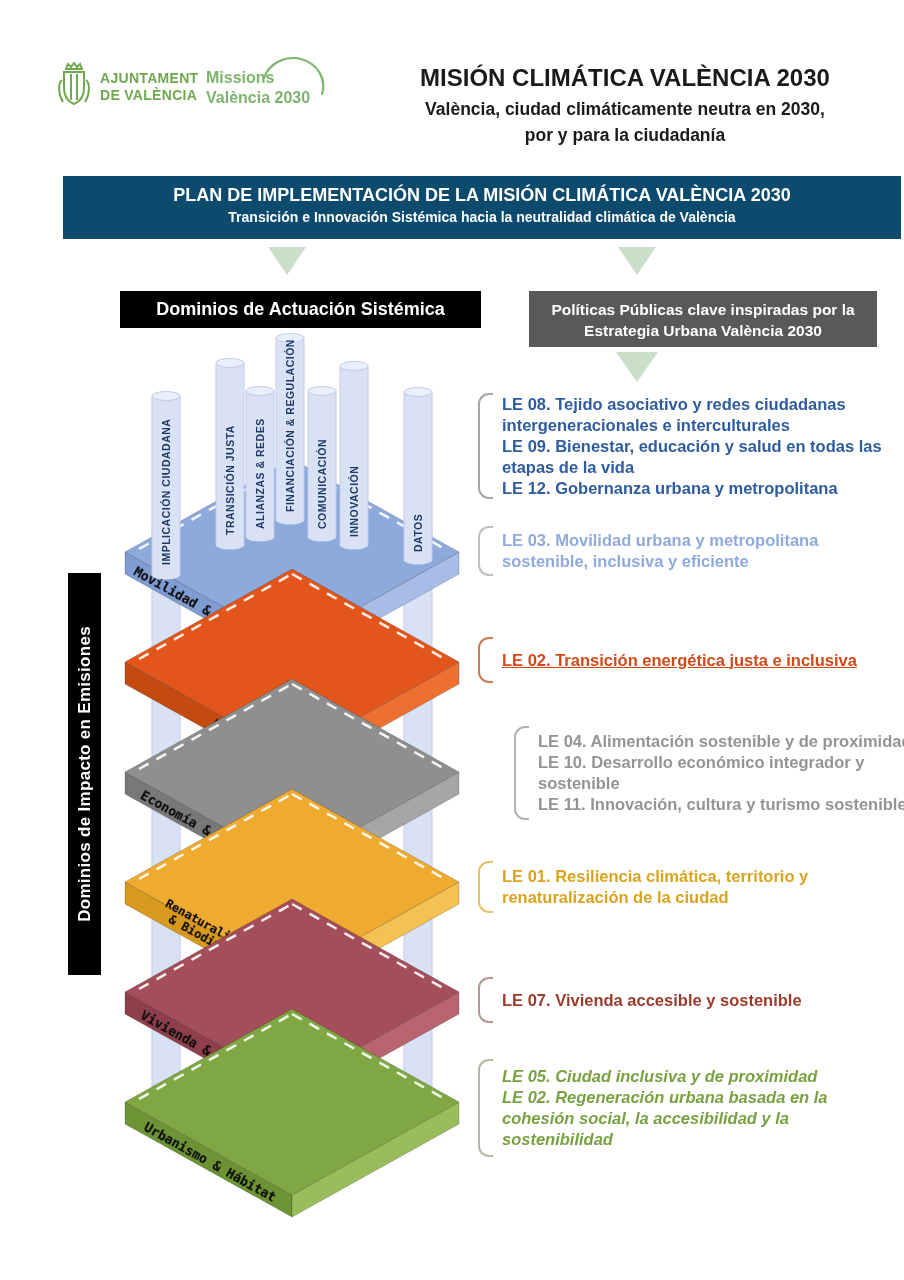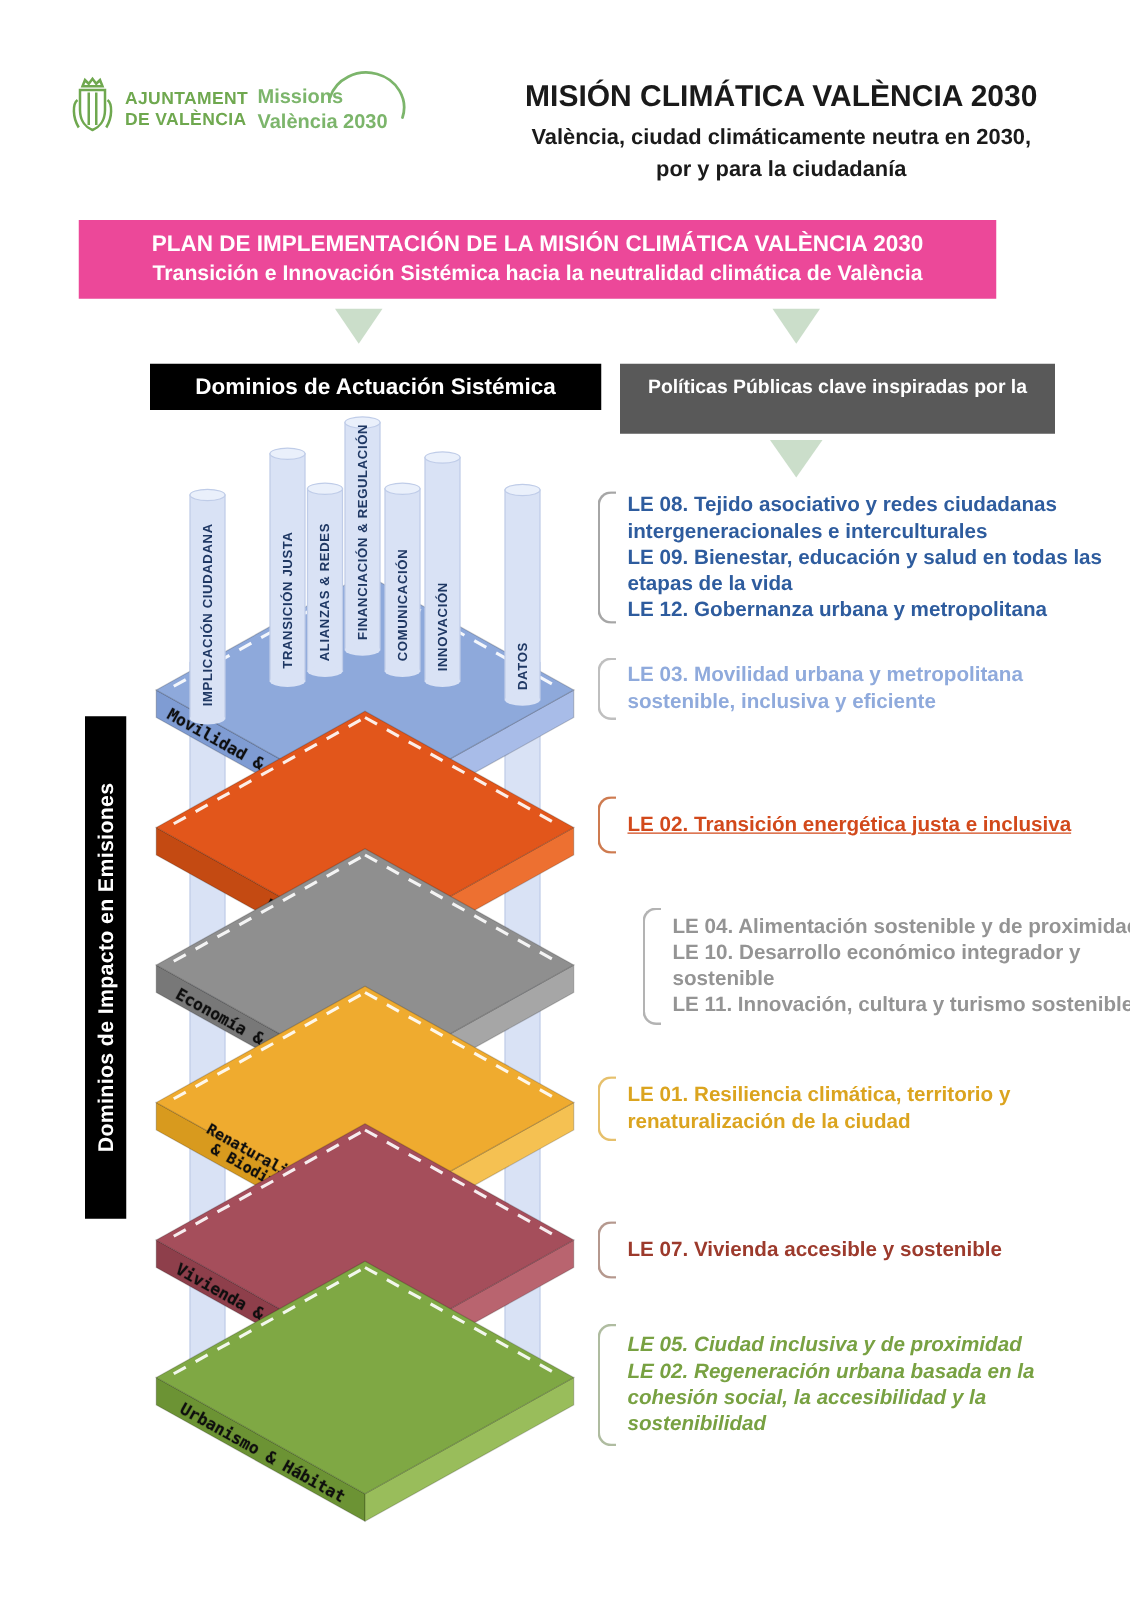--- a/index.html
+++ b/index.html
@@ -9,21 +9,21 @@
 
   
   .org-name{font-size:14px;font-weight:bold;line-height:17px;letter-spacing:.3px;}
   .missions{font-size:16px;line-height:20px;font-weight:600;}
   .doc-title{font-size:24px;font-weight:bold;color:#1a1a1a;text-align:center;}
   .doc-subtitle{font-size:17.5px;font-weight:bold;color:#1a1a1a;text-align:center;line-height:26px;}
 
   
   .banner{color:#fff;text-align:center;}
   .banner .l1{font-size:18px;font-weight:bold;padding-top:9px;}
-  .banner .l2{font-size:17px;font-weight:bold;padding-top:3px;}
+  .banner .l2{font-size:14px;font-weight:bold;padding-top:3px;}
 
   .tri-down{width:0;height:0;border-left:19px solid transparent;
             border-right:19px solid transparent;border-top:28px solid #CBDECA;}
   .tri-down.big{border-left-width:21px;border-right-width:21px;border-top-width:30px;}
 
   .hdr-box{color:#fff;text-align:center;}
   .hdr-box.black{font-size:18px;font-weight:600;line-height:37px;}
   .hdr-box.gray{font-size:15.5px;font-weight:600;line-height:21px;padding-top:8px;}
 
   .side-bar{color:#fff;display:flex;align-items:center;justify-content:center;}
@@ -71,31 +71,32 @@
       <div>València 2030</div>
     </div>
   </div>
 
   <div class="abs doc-title" style="left:380px;top:64px;width:490px;">MISIÓN CLIMÁTICA VALÈNCIA 2030</div>
   <div class="abs doc-subtitle" style="left:380px;top:96px;width:490px;">
     <div>València, ciudad climáticamente neutra en 2030,</div>
     <div>por y para la ciudadanía</div>
   </div>
 
-  <div class="abs banner" style="left: 63px; top: 176px; width: 734px; height: 63px; background-color: #ec4899;">
+  <div class="abs banner" style="left: 63px; top: 176px; width: 838px; height: 63px; background-color: #0c4a6e;">
     <div class="l1">PLAN DE IMPLEMENTACIÓN DE LA MISIÓN CLIMÁTICA VALÈNCIA 2030</div>
     <div class="l2">Transición e Innovación Sistémica hacia la neutralidad climática de València</div>
   </div>
 
   <div class="abs tri-down" style="left: 268px; top: 247px; border-top-color: rgb(203, 222, 202);"></div>
   <div class="abs tri-down" style="left: 618px; top: 247px; border-top-color: rgb(203, 222, 202);"></div>
 
   <div class="abs hdr-box black" style="left: 120px; top: 291px; width: 361px; height: 37px; background-color: rgb(0, 0, 0);">Dominios de Actuación Sistémica</div>
-  <div class="abs hdr-box gray" style="left: 496px; top: 291px; width: 348px; height: 48px; background-color: rgb(89, 89, 89);">
+  <div class="abs hdr-box gray" style="left: 529px; top: 291px; width: 348px; height: 48px; background-color: rgb(89, 89, 89);">
     <div>Políticas Públicas clave inspiradas por la</div>
+    <div>Estrategia Urbana València 2030</div>
   </div>
 
   <div class="abs tri-down big" style="left: 616px; top: 352px; border-top-color: rgb(203, 222, 202);"></div>
 
   <div class="abs side-bar" style="left: 68px; top: 573px; width: 33px; height: 402px; background-color: rgb(0, 0, 0);">
     <span>Dominios de Impacto en Emisiones</span>
   </div>
 
   <svg class="abs" style="left:105px;top:330px;" width="380" height="895" viewBox="0 0 380 895">
 

